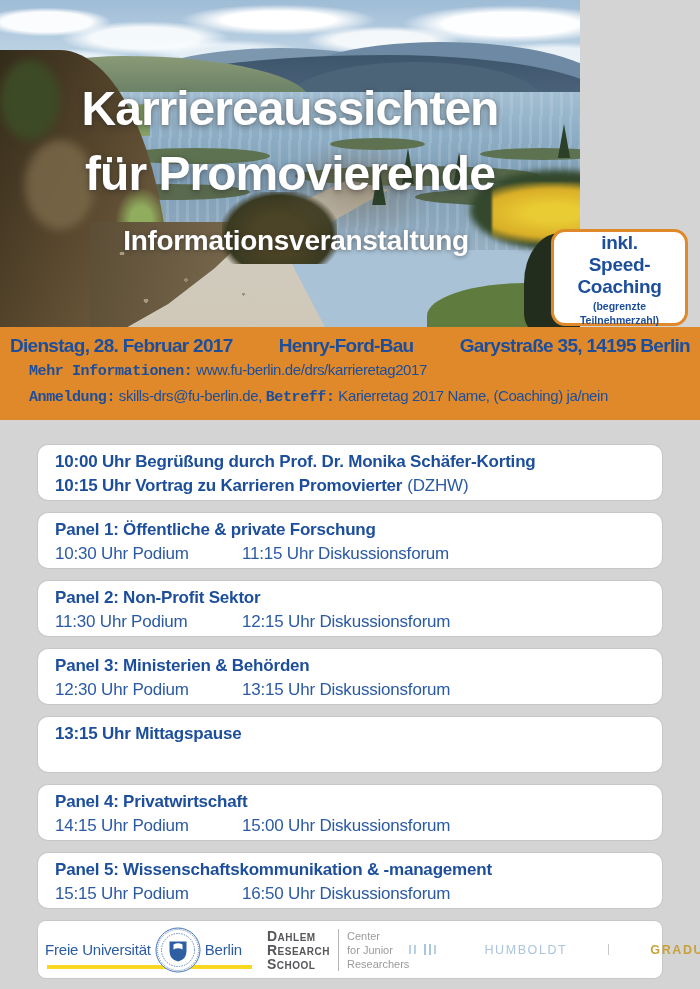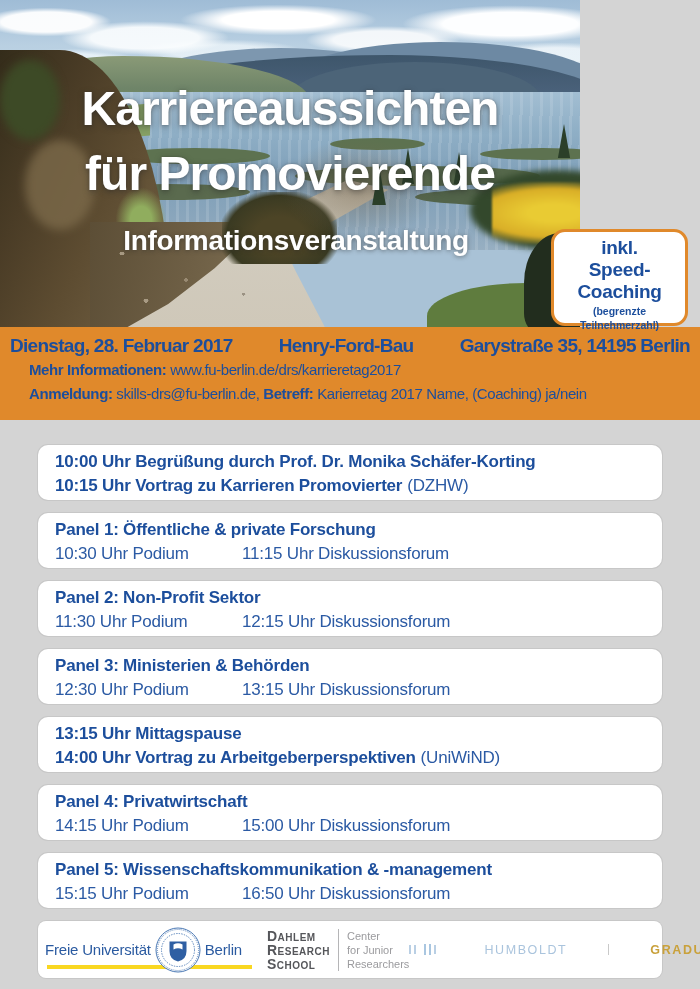--- a/index.html
+++ b/index.html
@@ -87,31 +87,31 @@
 
   .hero-text { position:absolute; left:0; top:76px; width:100%; text-align:center; z-index:4; color:#fff; }
   .hero-title { font-size:48px; font-weight:bold; line-height:65px; letter-spacing:-1px;
     text-shadow:0 2px 6px rgba(40,40,40,.5), 0 0 2px rgba(60,60,60,.35); }
   .hero-sub { margin-top:19px; font-size:28px; font-weight:bold; letter-spacing:-0.3px;
     text-shadow:0 1px 4px rgba(40,40,40,.5);padding-left:12px; }
 
   
   .speed-box { position:absolute; left:551px; top:229px; width:137px; height:97px; z-index:6;
     background:#fff; border:3px solid #E0892B; border-radius:14px; text-align:center;
-    color:#1C4E9C; padding-top:5px; }
+    color:#1C4E9C; }
   .speed-box .big { font-size:19px; font-weight:bold; line-height:22px; letter-spacing:-0.3px; }
   .speed-box .small { font-size:10.5px; font-weight:bold; line-height:12px; margin-top:2px; }
 
   
   .band { position:relative; width:700px; height:93px; background:#E0892B; color:#1C4E9C; padding:7px 10px 0; }
   .band-line1 { display:flex; justify-content:space-between; align-items:center;
     font-size:19px; font-weight:bold; letter-spacing:-0.7px; line-height:24px; }
   .band-sub { margin-left:19px; font-size:15px; letter-spacing:-0.4px; line-height:24px; }
   .band-sub:first-of-type { margin-top:4px; }
-  .band-sub .lbl { font-weight:bold; }
+  .band-sub .lbl { font-weight:bold;font-family:Liberation Mono, monospace; }
 
   
   .schedule { width:700px; padding:25px 38px 0; background:#D4D4D4; }
   .card { background:#fff; border-radius:10px; height:55px; margin-bottom:13px;
     padding:5px 10px 0 17px; box-shadow:0 0 0 1px #c7c7c7; overflow:hidden; }
   .cl { font-size:17px; line-height:24px; color:#2b5aa4; letter-spacing:-0.2px; white-space:nowrap; }
   .cl.bold, .cl .bold { font-weight:bold; color:#1C4E9C; }
   .cl .norm { font-weight:normal; color:#2b5aa4; margin-left:5px; }
   .cl .c1 { display:inline-block; width:187px; }
 
@@ -233,21 +233,20 @@
       <div class="cl"><span class="c1">11:30 Uhr Podium</span><span>12:15 Uhr Diskussionsforum</span></div>
     </div>
 
     <div class="card">
       <div class="cl bold">Panel 3: Ministerien &amp; Behörden</div>
       <div class="cl"><span class="c1">12:30 Uhr Podium</span><span>13:15 Uhr Diskussionsforum</span></div>
     </div>
 
     <div class="card">
       <div class="cl bold">13:15 Uhr Mittagspause</div>
-      <div class="cl"><span class="bold">14:00 Uhr Vortrag zu Arbeitgeberperspektiven</span><span class="norm">(UniWiND)</span></div>
     </div>
 
     <div class="card">
       <div class="cl bold">Panel 4: Privatwirtschaft</div>
       <div class="cl"><span class="c1">14:15 Uhr Podium</span><span>15:00 Uhr Diskussionsforum</span></div>
     </div>
 
     <div class="card">
       <div class="cl bold">Panel 5: Wissenschaftskommunikation &amp; -management</div>
       <div class="cl"><span class="c1">15:15 Uhr Podium</span><span>16:50 Uhr Diskussionsforum</span></div>

